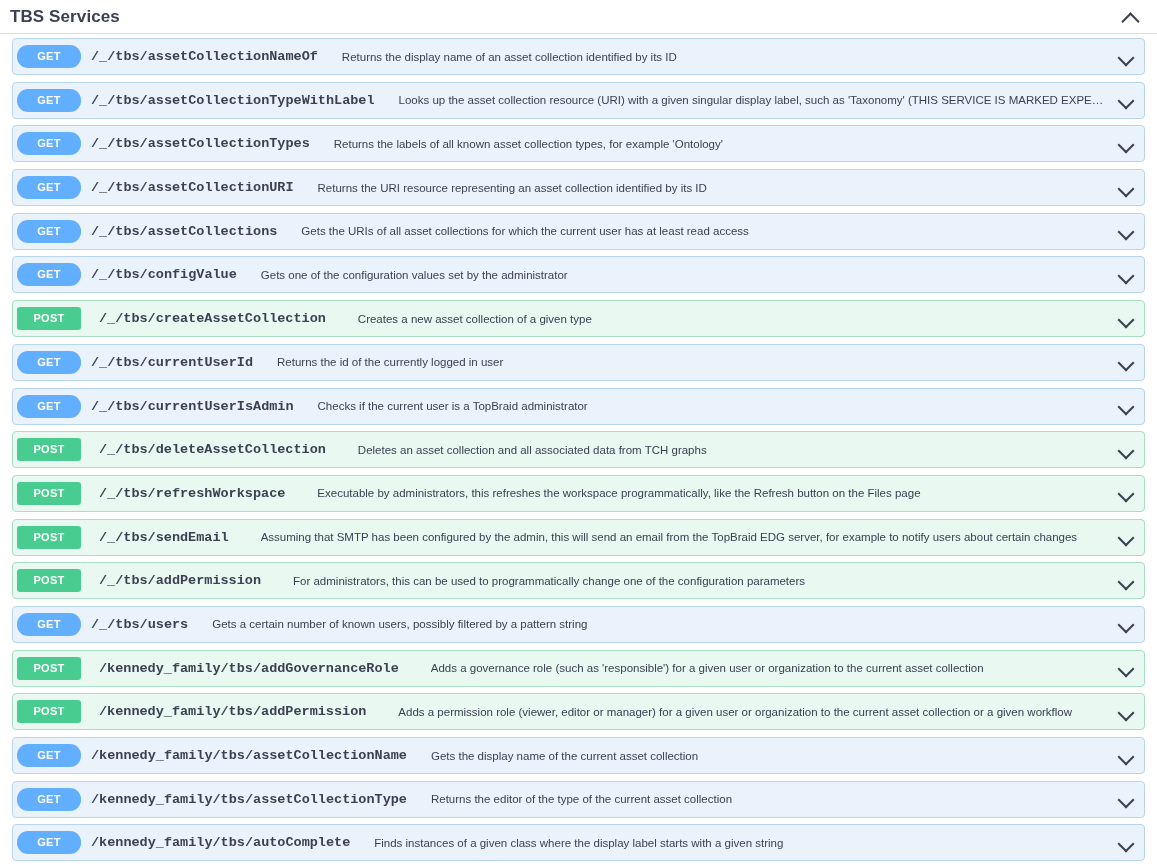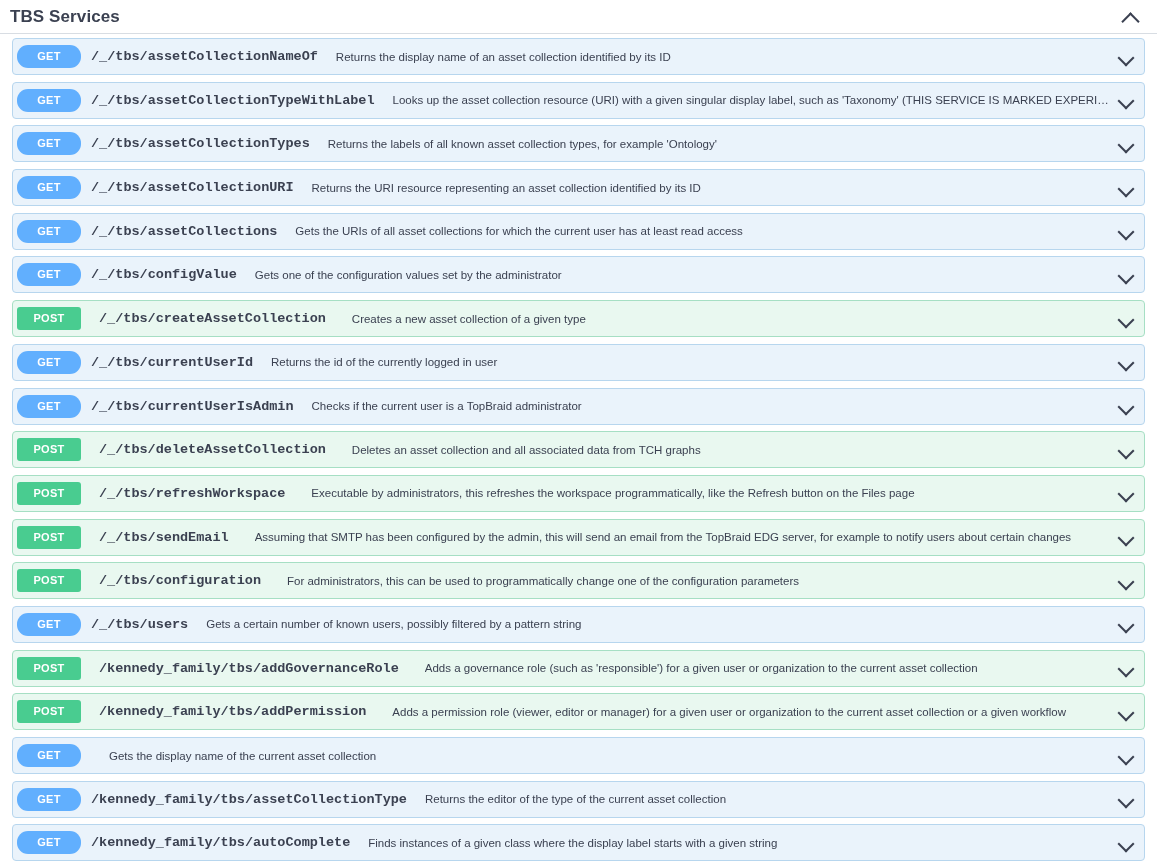--- a/index.html
+++ b/index.html
@@ -91,21 +91,21 @@
   .verb.get { background: #61affe; border-radius: 11px; }
   .verb.post { background: #49cc90; }
   .path {
     font-family: "Liberation Mono", monospace;
     font-size: 13.5px;
     font-weight: bold;
     color: #3b4151;
     white-space: nowrap;
   }
   .summary {
-    margin-left: 18px;
+    margin-left: 24px;
     font-size: 11.5px;
     color: #3b4151;
     white-space: nowrap;
     overflow: hidden;
     text-overflow: ellipsis;
     flex: 1 1 auto;
   }
   .expand {
     flex: 0 0 auto;
     width: 20px;
@@ -203,21 +203,21 @@
         <span class="expand"></span>
       </div>
       <div class="op-row post">
         <span class="verb post">POST</span>
         <span class="path">/_/tbs/sendEmail</span>
         <span class="summary">Assuming that SMTP has been configured by the admin, this will send an email from the TopBraid EDG server, for example to notify users about certain changes</span>
         <span class="expand"></span>
       </div>
       <div class="op-row post">
         <span class="verb post">POST</span>
-        <span class="path">/_/tbs/configuration</span>
+        <span class="path">/_/tbs/addPermission</span>
         <span class="summary">For administrators, this can be used to programmatically change one of the configuration parameters</span>
         <span class="expand"></span>
       </div>
       <div class="op-row get">
         <span class="verb get">GET</span>
         <span class="path">/_/tbs/users</span>
         <span class="summary">Gets a certain number of known users, possibly filtered by a pattern string</span>
         <span class="expand"></span>
       </div>
       <div class="op-row post">
@@ -227,20 +227,21 @@
         <span class="expand"></span>
       </div>
       <div class="op-row post">
         <span class="verb post">POST</span>
         <span class="path">/kennedy_family/tbs/addPermission</span>
         <span class="summary">Adds a permission role (viewer, editor or manager) for a given user or organization to the current asset collection or a given workflow</span>
         <span class="expand"></span>
       </div>
       <div class="op-row get">
         <span class="verb get">GET</span>
+        <span class="path">/kennedy_family/tbs/assetCollectionName</span>
         <span class="summary">Gets the display name of the current asset collection</span>
         <span class="expand"></span>
       </div>
       <div class="op-row get">
         <span class="verb get">GET</span>
         <span class="path">/kennedy_family/tbs/assetCollectionType</span>
         <span class="summary">Returns the editor of the type of the current asset collection</span>
         <span class="expand"></span>
       </div>
       <div class="op-row get">

